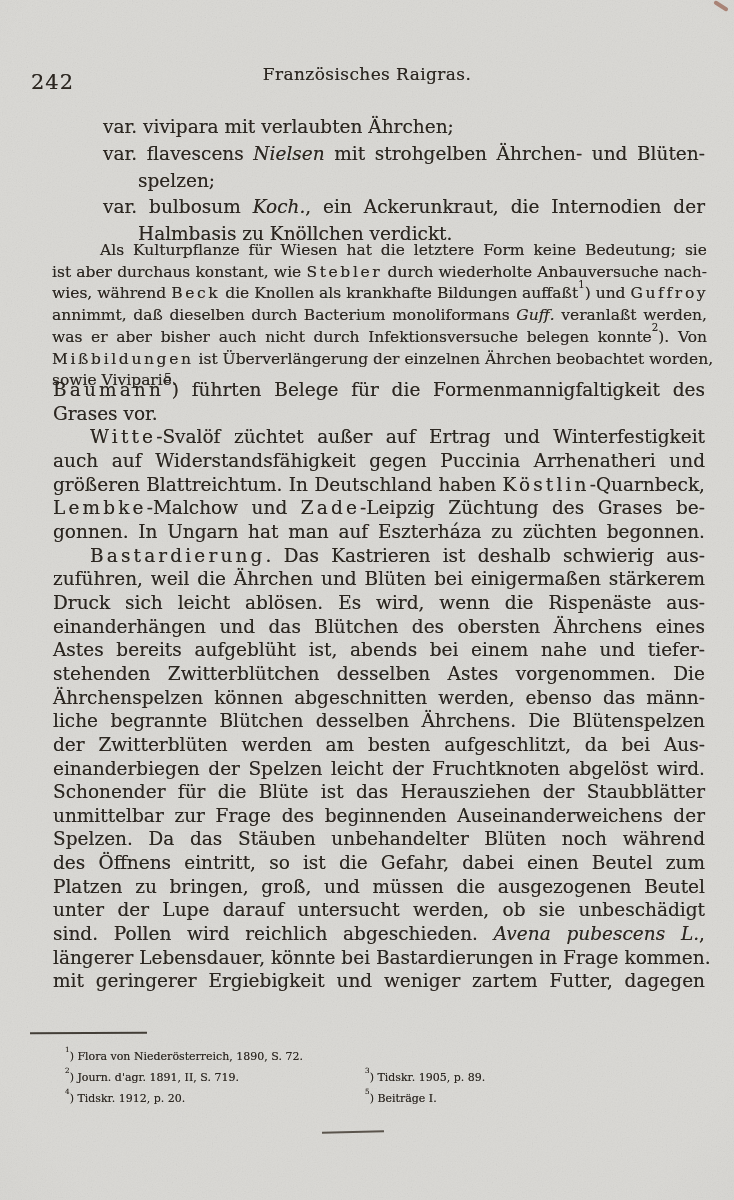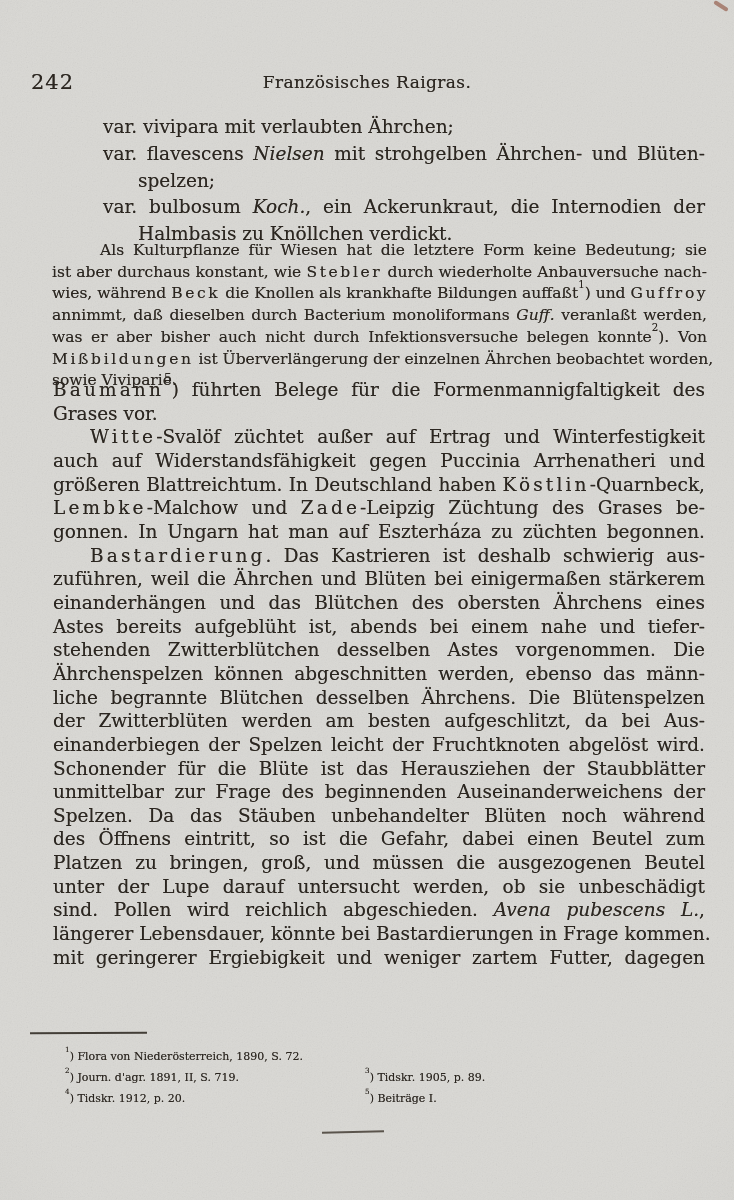--- a/index.html
+++ b/index.html
@@ -18,21 +18,21 @@
     background: radial-gradient(120% 115% at 50% 47%,
       rgba(0,0,0,0) 55%, rgba(60,55,48,0.08) 90%, rgba(60,55,48,0.15) 100%);
   }
   .speck {
     position: absolute; top: 4px; left: 713px; width: 16px; height: 4px;
     background: #96604f; transform: rotate(32deg);
     border-radius: 2px; opacity: .7;
   }
   .pageno { top: 70px; left: 31px; font-size: 21px; letter-spacing: 1px; }
   .runtitle {
-    top: 72px; left: 0; width: 734px; text-align: center;
+    top: 64px; left: 0; width: 734px; text-align: center;
     font-size: 17px; letter-spacing: 0.4px;
   }
   .varlist { top: 114px; left: 30px; width: 675px;
     font-size: 18.5px; line-height: 26.75px; }
   .smallprint { top: 240px; left: 29px; width: 678px;
     font-size: 15.5px; line-height: 21.7px; }
   .bodytext { top: 378px; left: 30px; width: 675px;
     font-size: 18.5px; line-height: 23.65px; }
   .line { white-space: nowrap; margin-left: 23px; }
   .just { text-align: justify; text-align-last: justify; }
@@ -90,20 +90,21 @@
 <div class="abs bodytext textink">
     <div class="line just"><span class="sp">Baumann</span><sup>5</sup>) führten Belege für die Formenmannigfaltigkeit des</div>
     <div class="line ">Grases vor.</div>
     <div class="line ind just"><span class="sp">Witte</span>-Svalöf züchtet außer auf Ertrag und Winterfestigkeit</div>
     <div class="line just">auch auf Widerstandsfähigkeit gegen Puccinia Arrhenatheri und</div>
     <div class="line just">größeren Blattreichtum. In Deutschland haben <span class="sp">Köstlin</span>-Quarnbeck,</div>
     <div class="line just"><span class="sp">Lembke</span>-Malchow und <span class="sp">Zade</span>-Leipzig Züchtung des Grases be-</div>
     <div class="line just">gonnen. In Ungarn hat man auf Eszterháza zu züchten begonnen.</div>
     <div class="line ind just"><span class="sp">Bastardierung</span>. Das Kastrieren ist deshalb schwierig aus-</div>
     <div class="line just">zuführen, weil die Ährchen und Blüten bei einigermaßen stärkerem</div>
+    <div class="line just">Druck sich leicht ablösen. Es wird, wenn die Rispenäste aus-</div>
     <div class="line just">einanderhängen und das Blütchen des obersten Ährchens eines</div>
     <div class="line just">Astes bereits aufgeblüht ist, abends bei einem nahe und tiefer-</div>
     <div class="line just">stehenden Zwitterblütchen desselben Astes vorgenommen. Die</div>
     <div class="line just">Ährchenspelzen können abgeschnitten werden, ebenso das männ-</div>
     <div class="line just">liche begrannte Blütchen desselben Ährchens. Die Blütenspelzen</div>
     <div class="line just">der Zwitterblüten werden am besten aufgeschlitzt, da bei Aus-</div>
     <div class="line just">einanderbiegen der Spelzen leicht der Fruchtknoten abgelöst wird.</div>
     <div class="line just">Schonender für die Blüte ist das Herausziehen der Staubblätter</div>
     <div class="line just">unmittelbar zur Frage des beginnenden Auseinanderweichens der</div>
     <div class="line just">Spelzen. Da das Stäuben unbehandelter Blüten noch während</div>

